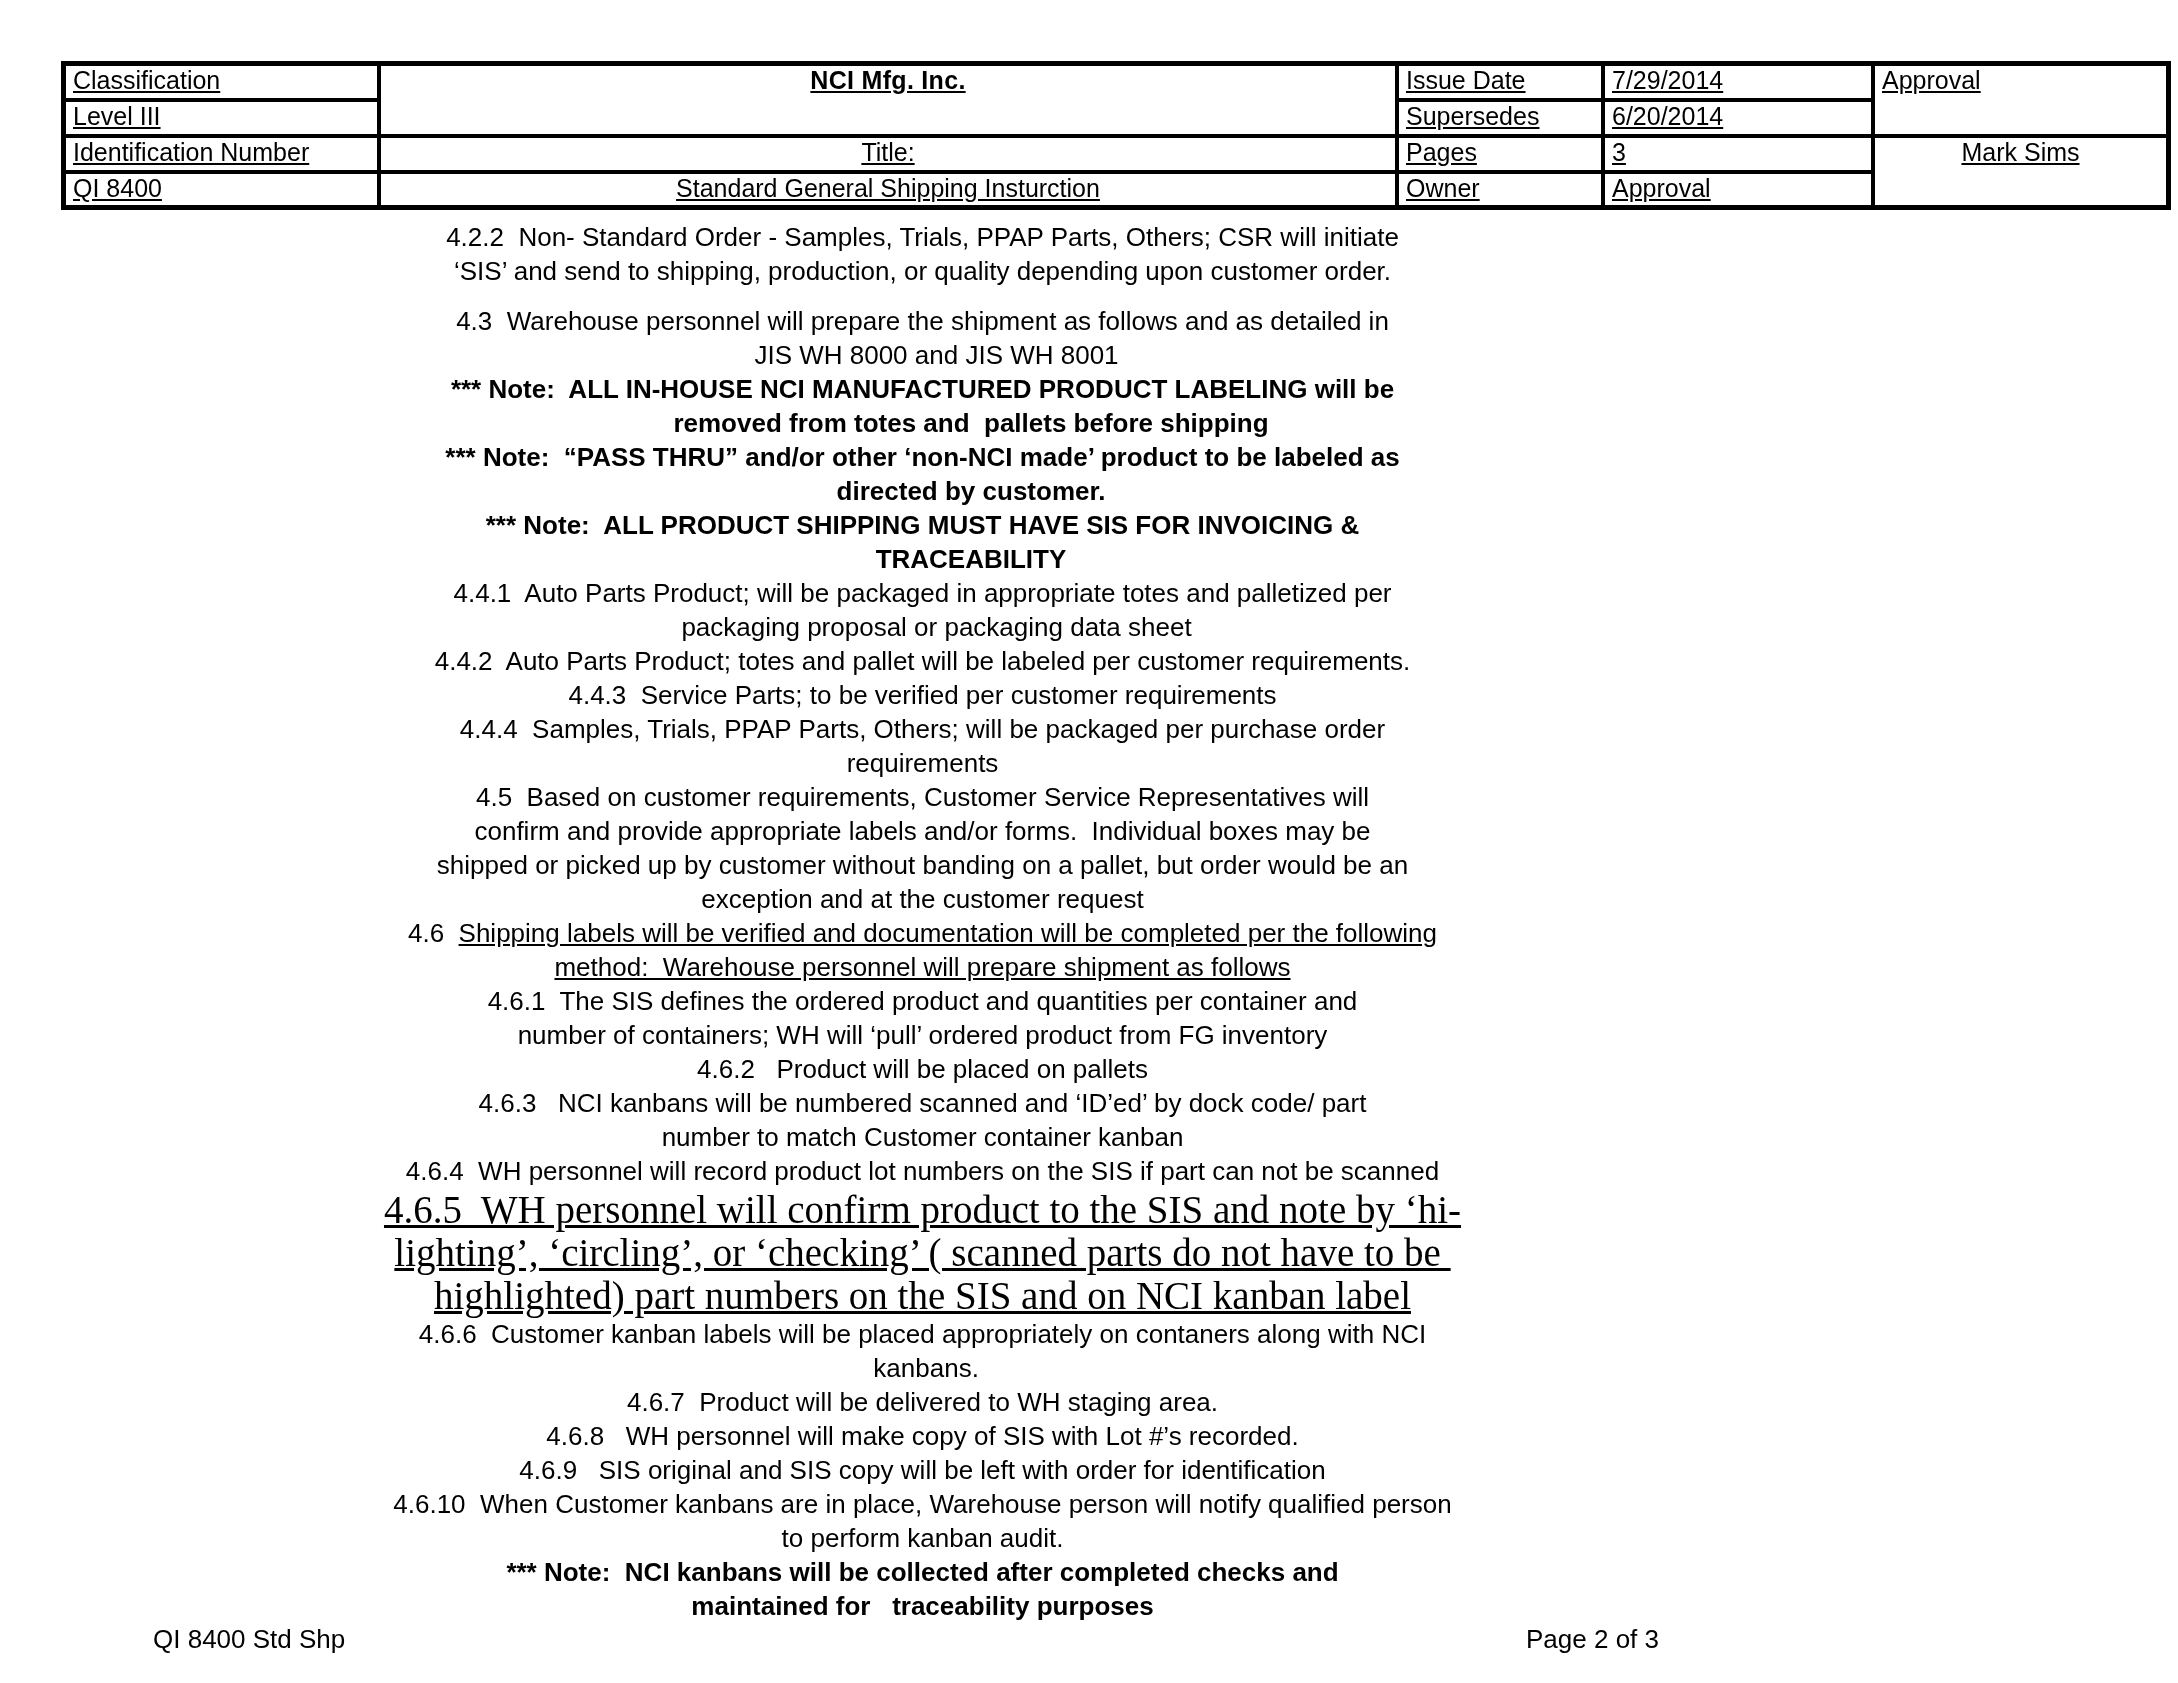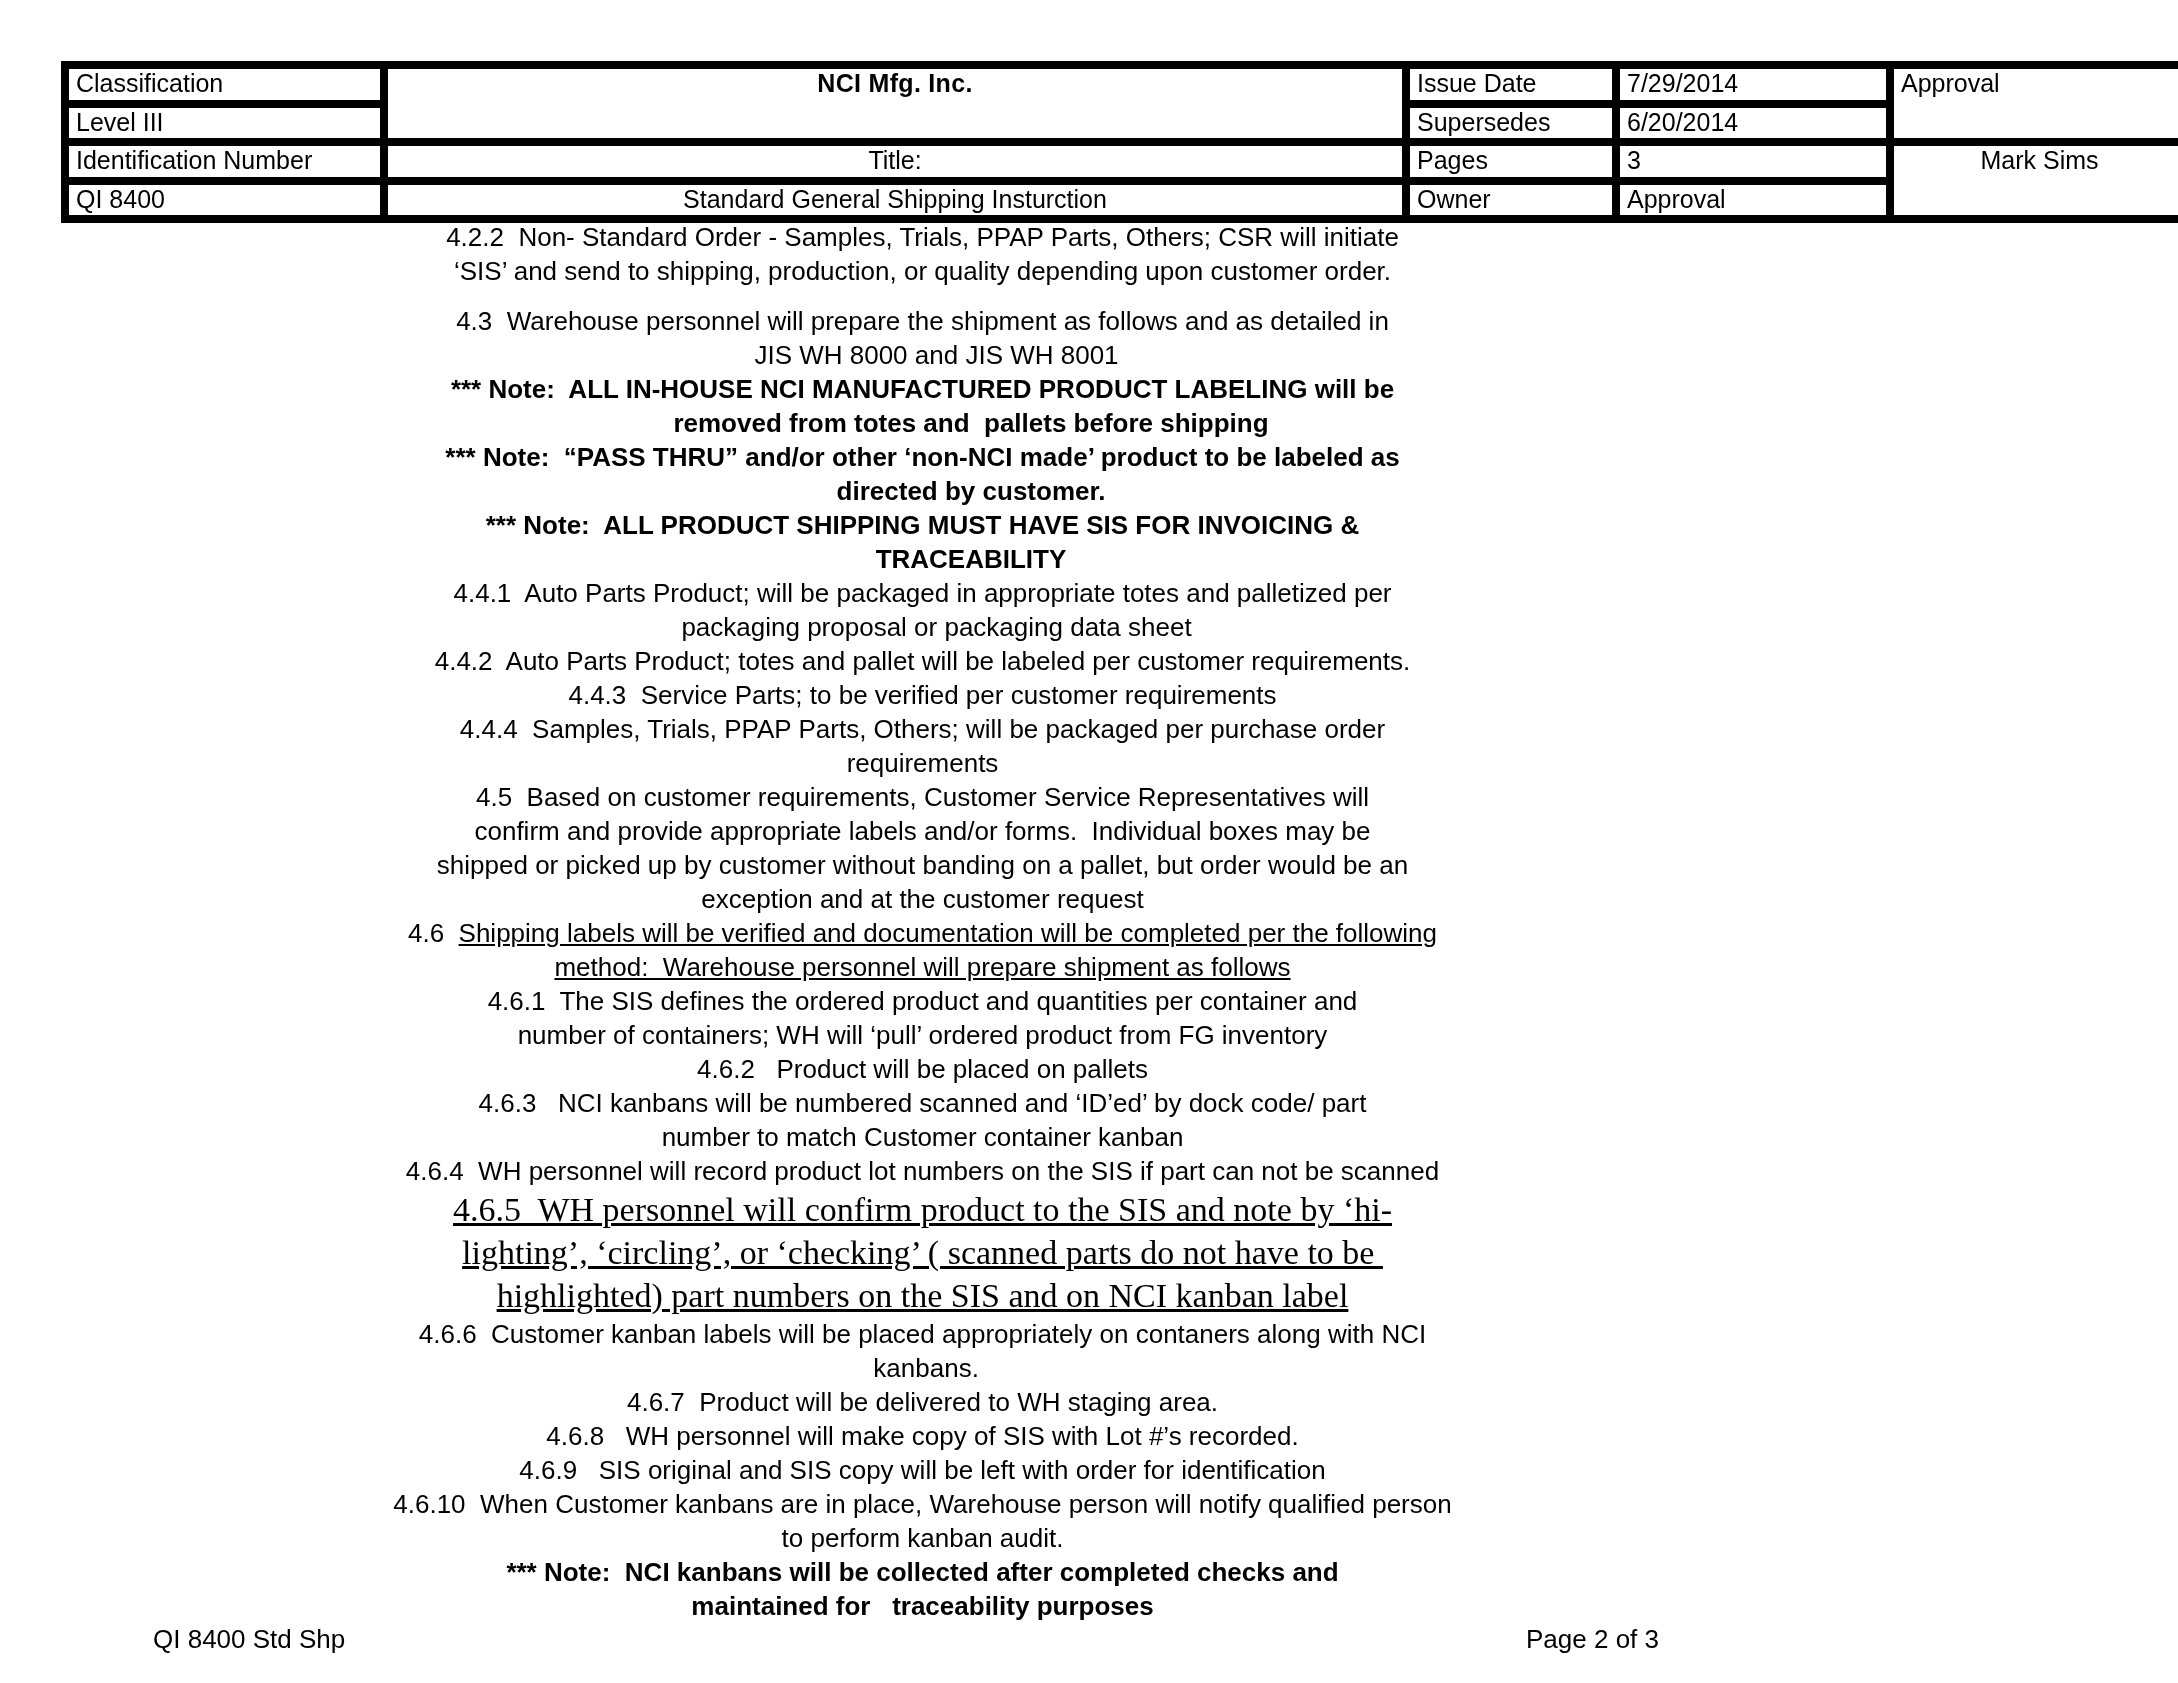--- a/index.html
+++ b/index.html
@@ -28,28 +28,29 @@
   .hdr-table {
     position: absolute;
     left: 61px;
     top: 61px;
     width: 2018px;
     border-collapse: collapse;
     table-layout: fixed;
     border: 5px solid #000;
   }
   .hdr-table td {
-    border: 8px solid #000000;
+    border: 4px solid #000000;
     padding: 1px 7px 3px 7px;
     vertical-align: top;
     font-size: 25px;
     line-height: 1.06;
     font-family: "Liberation Sans", sans-serif;
     white-space: nowrap;
     overflow: hidden;
+    text-decoration: underline;
   }
   .c-class { width: 297px; }
   .c-title { width: 1000px; margin-top: 36px; }
   .c-lab   { width: 188px; }
   .c-val   { width: 252px; }
   .c-appr  { width: 277px; }
 
   .row-h { height: 36px; }
 
   .company {
@@ -98,21 +99,21 @@
     white-space: pre;
     height: 34px;
     line-height: 34px;
   }
   .gap { height: 16px; display:block; }
   .b   { font-weight: bold; }
   .u   { text-decoration: underline; text-underline-offset: 2px; }
 
   .serif {
     font-family: "Liberation Serif", serif;
-    font-size: 34px;
+    font-size: 39px;
     line-height: 43px;
     height: 43px;
   }
 
   .ind1 { padding-left: 28px; }
   .ind2 { padding-left: 97px; }
 
   
   .footer {
     position: absolute;

